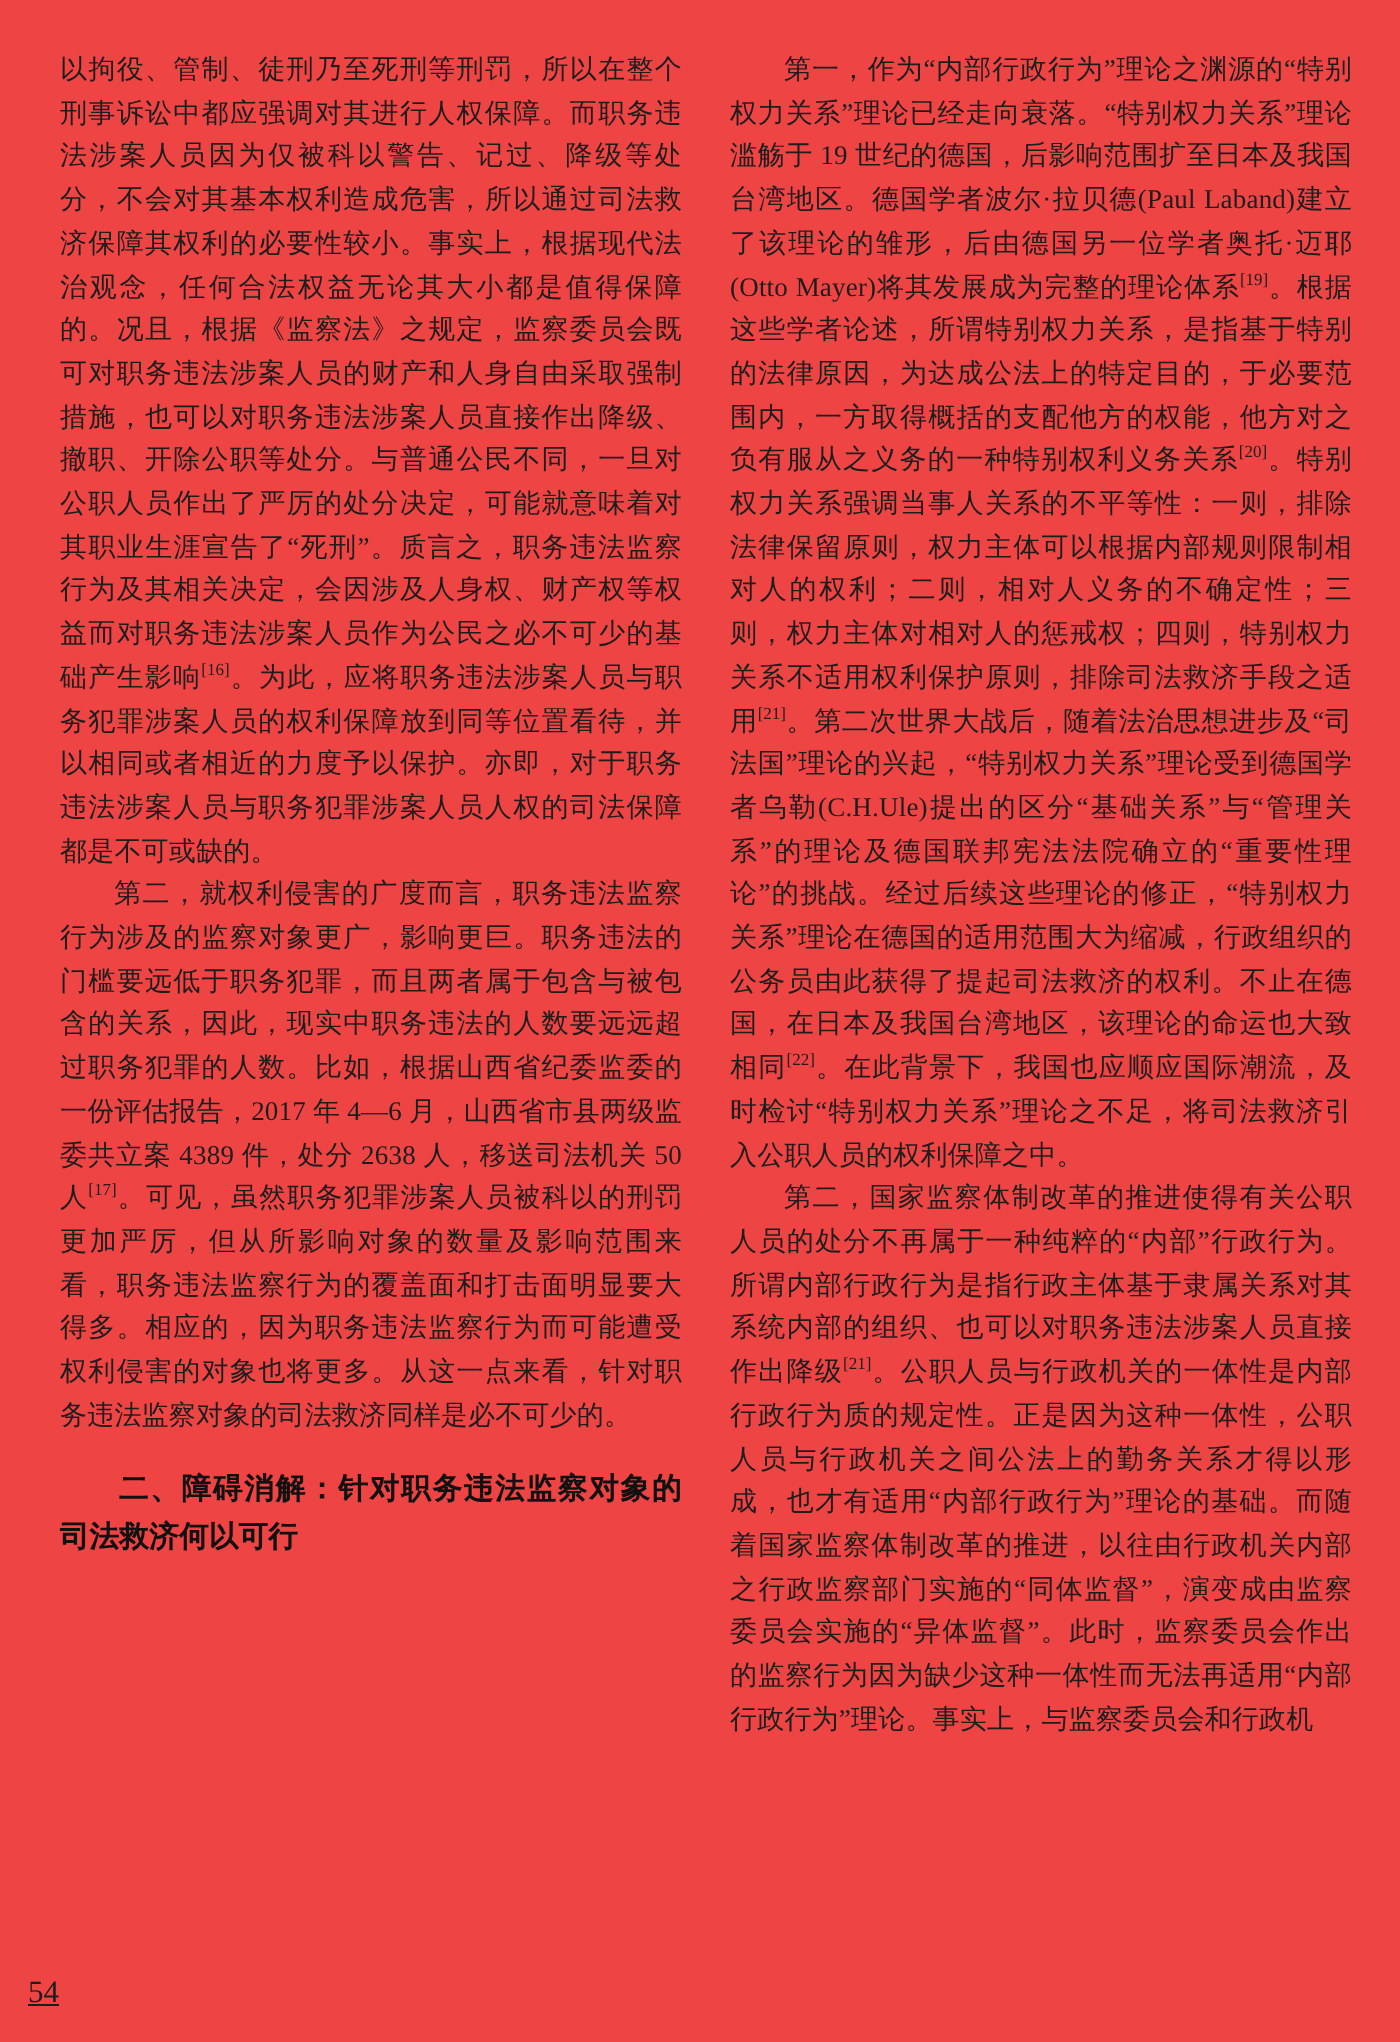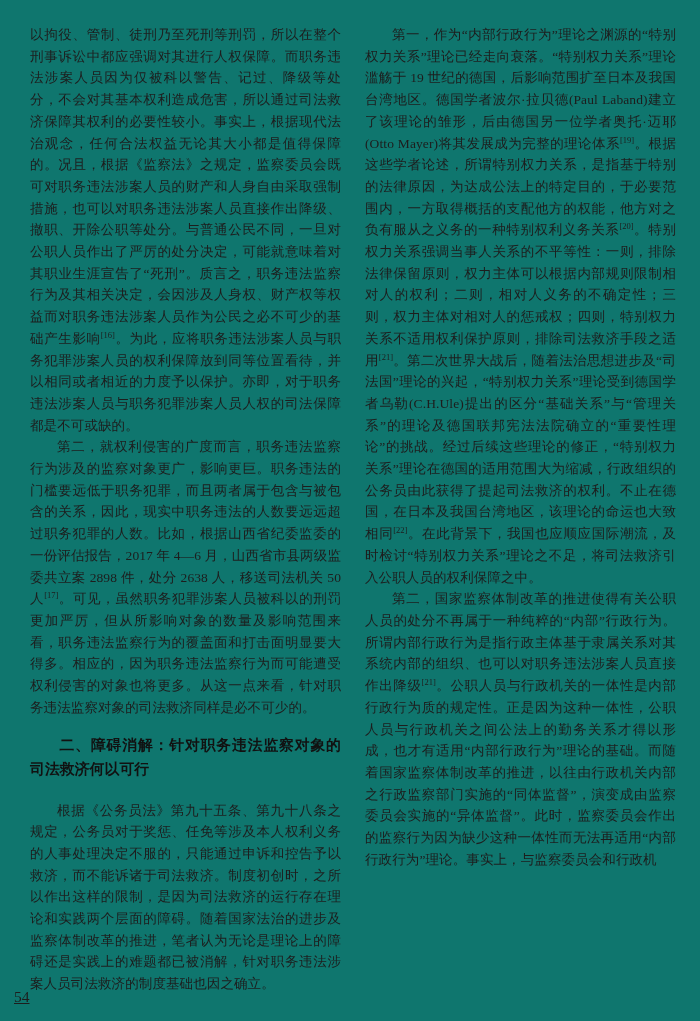--- a/index.html
+++ b/index.html
@@ -4,21 +4,21 @@
 <style>
   html, body { margin: 0; padding: 0; }
   body {
     width: 700px; height: 1021px;
     background: #ffffff;
     font-family: "Liberation Serif", "DejaVu Serif", serif;
   }
   .page {
     position: relative;
     width: 700px; height: 1021px;
-    background: #0f766e;
+    background: #ef4444;
     overflow: hidden;
     color: #1d1d1d;
   }
   .column {
     position: absolute;
     top: 24px;
     width: 311px;
     font-size: 13.5px;
     line-height: 21.7px;
     text-align: justify;
@@ -63,23 +63,22 @@
     text-decoration: underline;
   }
 </style>
 </head>
 <body>
 
 <div class="page">
 
   <div class="column col-left">
     <p class="para no-indent"><span>以拘役、管制、徒刑乃至死刑等刑罚，所以在整个刑事诉讼中都应强调对其进行人权保障。而职务违法涉案人员因为仅被科以警告、记过、降级等处分，不会对其基本权利造成危害，所以通过司法救济保障其权利的必要性较小。事实上，根据现代法治观念，任何合法权益无论其大小都是值得保障的。况且，根据《监察法》之规定，监察委员会既可对职务违法涉案人员的财产和人身自由采取强制措施，也可以对职务违法涉案人员直接作出降级、撤职、开除公职等处分。与普通公民不同，一旦对公职人员作出了严厉的处分决定，可能就意味着对其职业生涯宣告了“死刑”。质言之，职务违法监察行为及其相关决定，会因涉及人身权、财产权等权益而对职务违法涉案人员作为公民之必不可少的基础产生影响</span><sup class="ref">[16]</sup><span>。为此，应将职务违法涉案人员与职务犯罪涉案人员的权利保障放到同等位置看待，并以相同或者相近的力度予以保护。亦即，对于职务违法涉案人员与职务犯罪涉案人员人权的司法保障都是不可或缺的。</span></p>
-    <p class="para"><span>第二，就权利侵害的广度而言，职务违法监察行为涉及的监察对象更广，影响更巨。职务违法的门槛要远低于职务犯罪，而且两者属于包含与被包含的关系，因此，现实中职务违法的人数要远远超过职务犯罪的人数。比如，根据山西省纪委监委的一份评估报告，2017 年 4—6 月，山西省市县两级监委共立案 2898 件，处分 2638 人，移送司法机关 50 人</span><sup class="ref">[17]</sup><span>。可见，虽然职务犯罪涉案人员被科以的刑罚更加严厉，但从所影响对象的数量及影响范围来看，职务违法监察行为的覆盖面和打击面明显要大得多。相应的，因为职务违法监察行为而可能遭受权利侵害的对象也将更多。从这一点来看，针对职务违法监察对象的司法救济同样是必不可少的。</span></p>
+    <p class="para"><span>第二，就权利侵害的广度而言，职务违法监察行为涉及的监察对象更广，影响更巨。职务违法的门槛要远低于职务犯罪，而且两者属于包含与被包含的关系，因此，现实中职务违法的人数要远远超过职务犯罪的人数。比如，根据山西省纪委监委的一份评估报告，2017 年 4—6 月，山西省市县两级监委共立案 4389 件，处分 2638 人，移送司法机关 50 人</span><sup class="ref">[17]</sup><span>。可见，虽然职务犯罪涉案人员被科以的刑罚更加严厉，但从所影响对象的数量及影响范围来看，职务违法监察行为的覆盖面和打击面明显要大得多。相应的，因为职务违法监察行为而可能遭受权利侵害的对象也将更多。从这一点来看，针对职务违法监察对象的司法救济同样是必不可少的。</span></p>
     <h2 class="section-heading">二、障碍消解：针对职务违法监察对象的司法救济何以可行</h2>
-    <p class="para"><span>根据《公务员法》第九十五条、第九十八条之规定，公务员对于奖惩、任免等涉及本人权利义务的人事处理决定不服的，只能通过申诉和控告予以救济，而不能诉诸于司法救济。制度初创时，之所以作出这样的限制，是因为司法救济的运行存在理论和实践两个层面的障碍。随着国家法治的进步及监察体制改革的推进，笔者认为无论是理论上的障碍还是实践上的难题都已被消解，针对职务违法涉案人员司法救济的制度基础也因之确立。</span></p>
   </div>
 
   <div class="column col-right">
     <p class="para"><span>第一，作为“内部行政行为”理论之渊源的“特别权力关系”理论已经走向衰落。“特别权力关系”理论滥觞于 19 世纪的德国，后影响范围扩至日本及我国台湾地区。德国学者波尔·拉贝德(Paul Laband)建立了该理论的雏形，后由德国另一位学者奥托·迈耶(Otto Mayer)将其发展成为完整的理论体系</span><sup class="ref">[19]</sup><span>。根据这些学者论述，所谓特别权力关系，是指基于特别的法律原因，为达成公法上的特定目的，于必要范围内，一方取得概括的支配他方的权能，他方对之负有服从之义务的一种特别权利义务关系</span><sup class="ref">[20]</sup><span>。特别权力关系强调当事人关系的不平等性：一则，排除法律保留原则，权力主体可以根据内部规则限制相对人的权利；二则，相对人义务的不确定性；三则，权力主体对相对人的惩戒权；四则，特别权力关系不适用权利保护原则，排除司法救济手段之适用</span><sup class="ref">[21]</sup><span>。第二次世界大战后，随着法治思想进步及“司法国”理论的兴起，“特别权力关系”理论受到德国学者乌勒(C.H.Ule)提出的区分“基础关系”与“管理关系”的理论及德国联邦宪法法院确立的“重要性理论”的挑战。经过后续这些理论的修正，“特别权力关系”理论在德国的适用范围大为缩减，行政组织的公务员由此获得了提起司法救济的权利。不止在德国，在日本及我国台湾地区，该理论的命运也大致相同</span><sup class="ref">[22]</sup><span>。在此背景下，我国也应顺应国际潮流，及时检讨“特别权力关系”理论之不足，将司法救济引入公职人员的权利保障之中。</span></p>
     <p class="para"><span>第二，国家监察体制改革的推进使得有关公职人员的处分不再属于一种纯粹的“内部”行政行为。所谓内部行政行为是指行政主体基于隶属关系对其系统内部的组织、也可以对职务违法涉案人员直接作出降级</span><sup class="ref">[21]</sup><span>。公职人员与行政机关的一体性是内部行政行为质的规定性。正是因为这种一体性，公职人员与行政机关之间公法上的勤务关系才得以形成，也才有适用“内部行政行为”理论的基础。而随着国家监察体制改革的推进，以往由行政机关内部之行政监察部门实施的“同体监督”，演变成由监察委员会实施的“异体监督”。此时，监察委员会作出的监察行为因为缺少这种一体性而无法再适用“内部行政行为”理论。事实上，与监察委员会和行政机</span></p>
   </div>
 
   <div class="page-number">54</div>
 
 </div>

